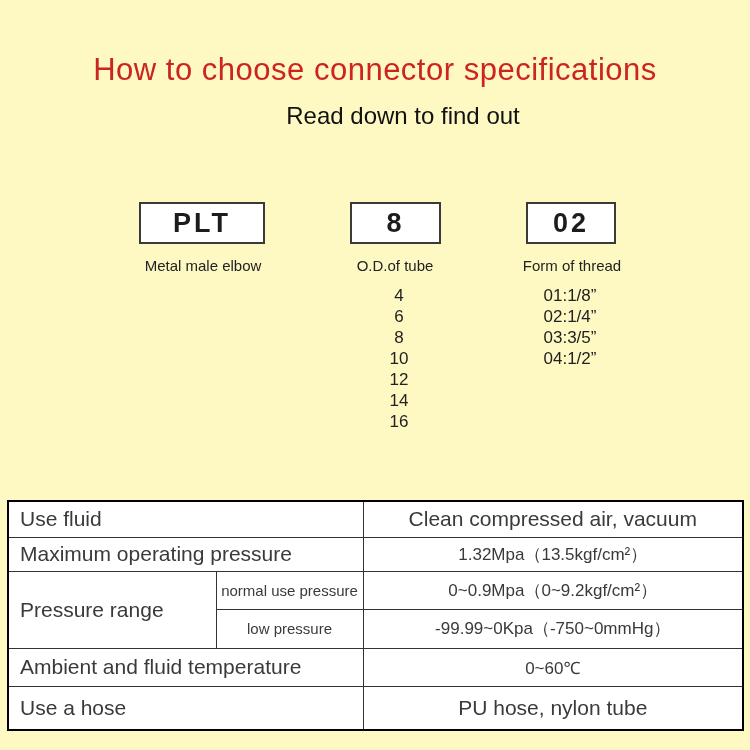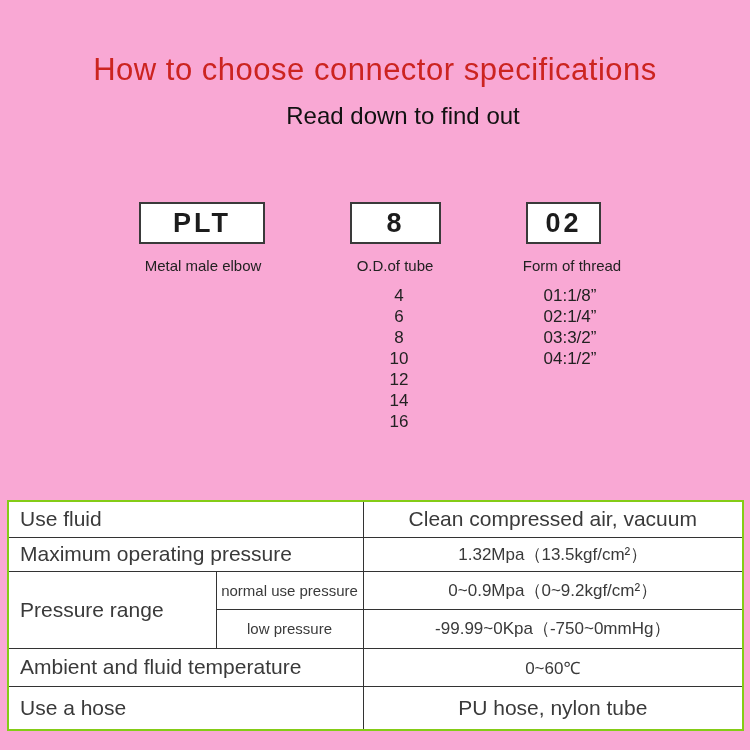--- a/index.html
+++ b/index.html
@@ -5,21 +5,21 @@
   html, body {
     margin: 0;
     padding: 0;
     background: #ffffff;
     font-family: "Liberation Sans", sans-serif;
   }
   .canvas {
     position: relative;
     width: 750px;
     height: 750px;
-    background: #f9a8d4;
+    background: #fef9c3;
     overflow: hidden;
   }
   .page-title {
     position: absolute;
     top: 52px;
     left: 0;
     width: 750px;
     text-align: center;
     font-size: 31px;
     font-weight: 400;
@@ -49,21 +49,21 @@
     box-sizing: border-box;
   }
   .code-box span {
     font-size: 27px;
     font-weight: 700;
     letter-spacing: 3px;
     color: #1c1c1c;
   }
   .box-plt { left: 139px; width: 126px; }
   .box-od  { left: 350px; width: 91px; }
-  .box-thread { left: 526px; width: 75px; }
+  .box-thread { left: 526px; width: 90px; }
   .box-label {
     position: absolute;
     top: 257px;
     width: 220px;
     text-align: center;
     font-size: 15px;
     color: #222222;
   }
   .lbl-plt { left: 93px; }
   .lbl-od  { left: 285px; }
@@ -88,21 +88,21 @@
     color: #1d1d1d;
     letter-spacing: 0.2px;
   }
   table.spec-table {
     position: absolute;
     left: 7px;
     top: 500px;
     width: 735px;
     border-collapse: collapse;
     table-layout: fixed;
-    border: 2px solid #84cc16;
+    border: 2px solid #000000;
   }
   table.spec-table td {
     border: 1px solid #333333;
     box-sizing: border-box;
     color: #3a3a3a;
     background: #ffffff;
   }
   td.shaded { background: #f2ecdf; }
   td.label-cell {
     padding-left: 11px;
@@ -152,21 +152,21 @@
     <div>8</div>
     <div>10</div>
     <div>12</div>
     <div>14</div>
     <div>16</div>
   </div>
 
   <div class="option-list thread-list">
     <div>01:1/8”</div>
     <div>02:1/4”</div>
-    <div>03:3/2”</div>
+    <div>03:3/5”</div>
     <div>04:1/2”</div>
   </div>
 
 
   <table class="spec-table">
     <colgroup>
       <col style="width:208px">
       <col style="width:147px">
       <col style="width:380px">
     </colgroup>

